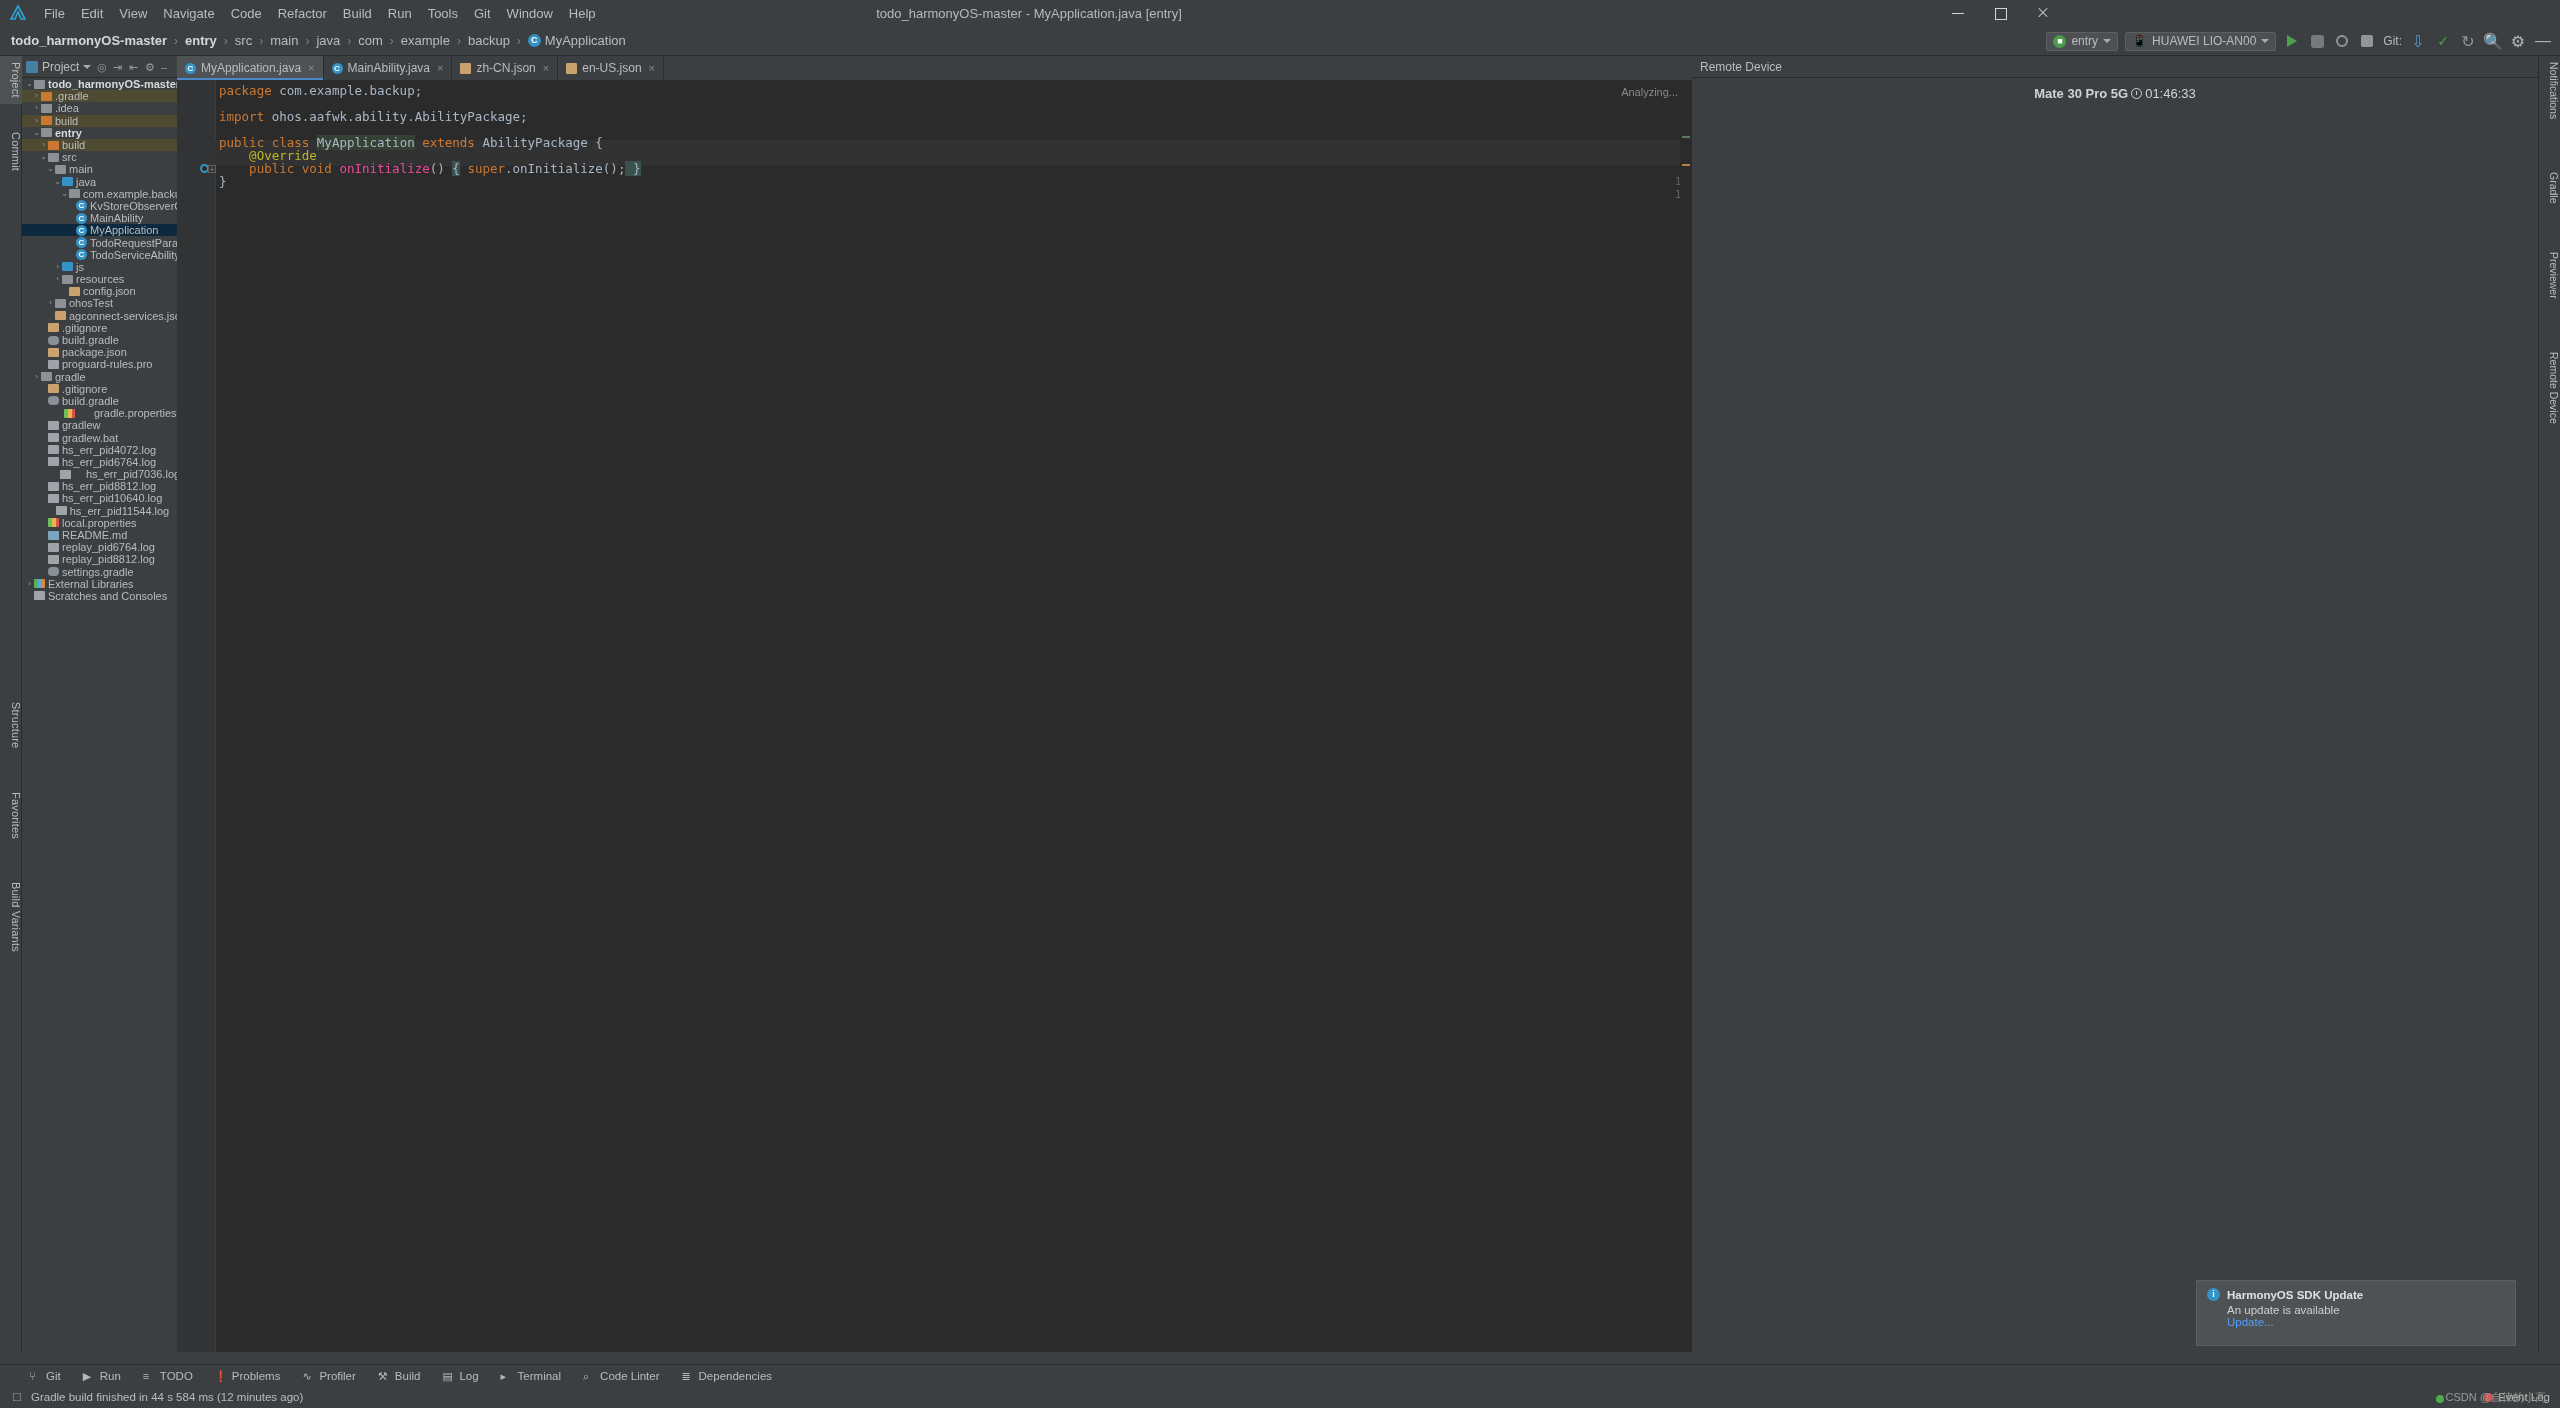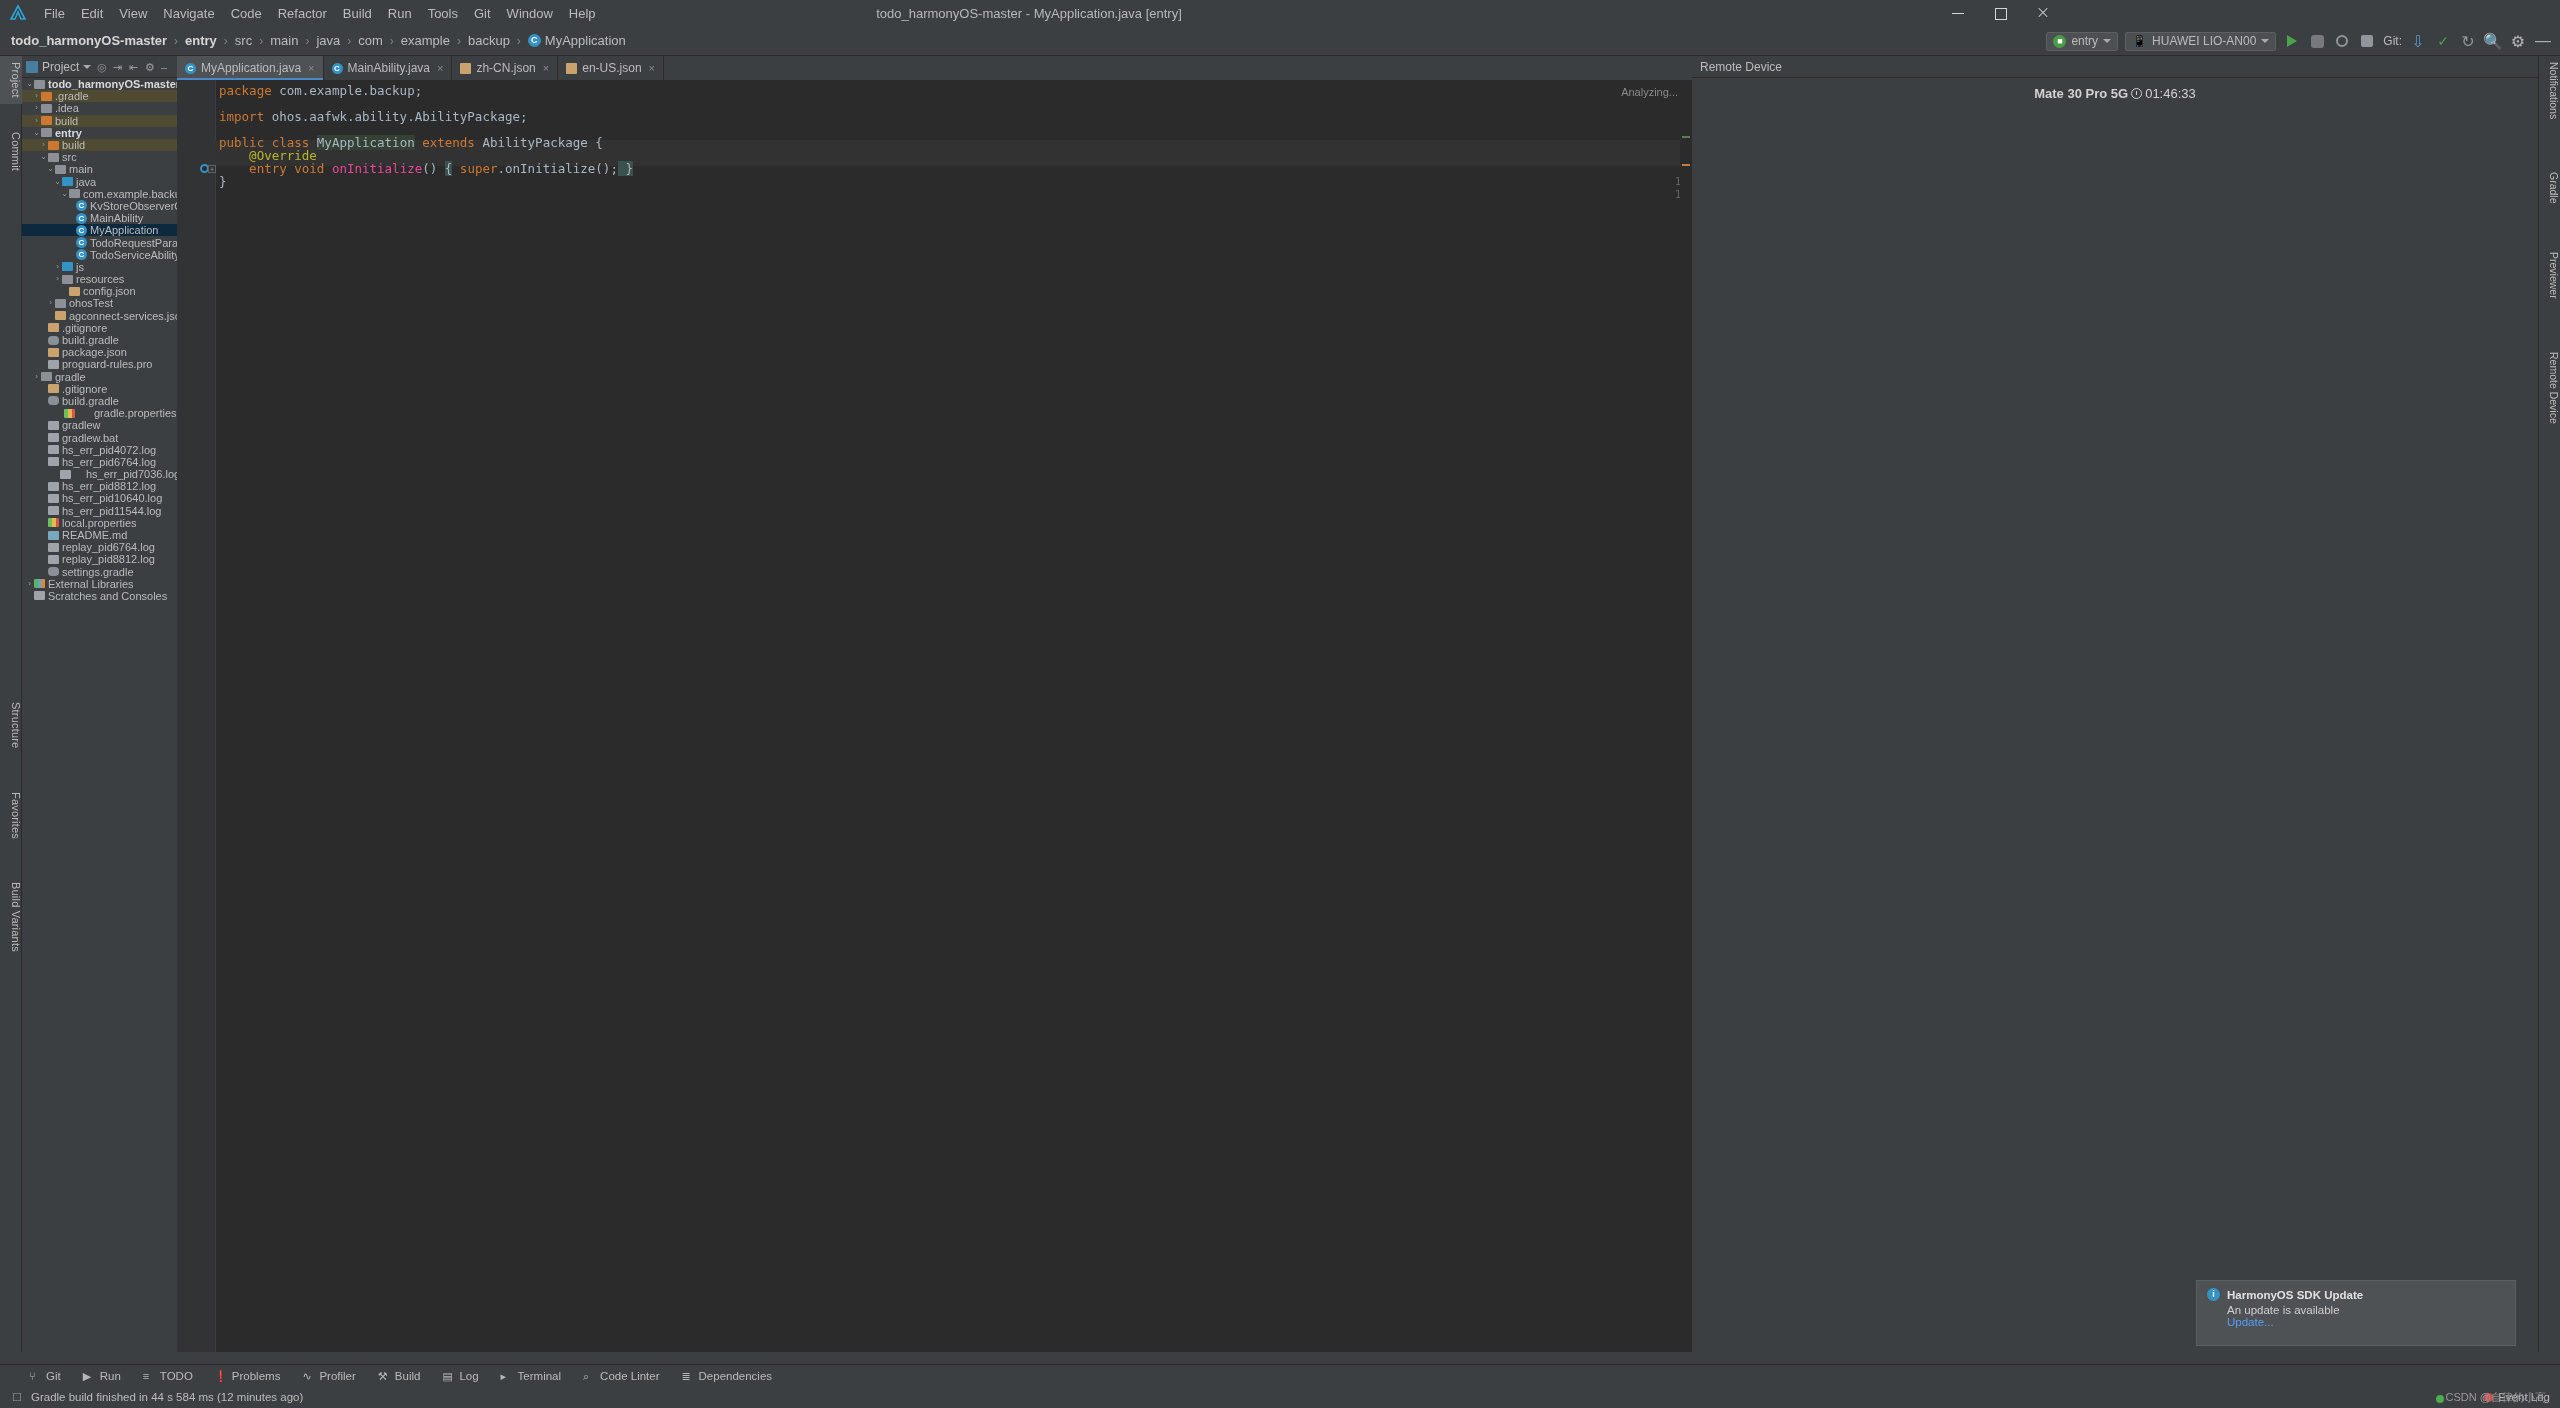--- a/index.html
+++ b/index.html
@@ -432,21 +432,21 @@
       <div class="trow" style="padding-left: 17px;">
         <span class="tarrow"></span>
         <span class="ticon f-doc"></span>
         <span class="tlabel">hs_err_pid8812.log</span>
       </div>
       <div class="trow" style="padding-left: 17px;">
         <span class="tarrow"></span>
         <span class="ticon f-doc"></span>
         <span class="tlabel">hs_err_pid10640.log</span>
       </div>
-      <div class="trow" style="padding-left: 17px;">
+      <div class="trow" style="padding-left: 17px; justify-content: center;">
         <span class="tarrow"></span>
         <span class="ticon f-doc"></span>
         <span class="tlabel">hs_err_pid11544.log</span>
       </div>
       <div class="trow" style="padding-left: 17px;">
         <span class="tarrow"></span>
         <span class="ticon f-props"></span>
         <span class="tlabel">local.properties</span>
       </div>
       <div class="trow" style="padding-left: 17px;">
@@ -523,21 +523,21 @@
     <div class="gnum" style="top:95px;">10</div>
     <div class="gnum" style="top:108px;">11</div>
 
     <div class="breakp" style="top:84px;"></div>
     <div class="foldbox" style="top:85px;">+</div>
 
     <div class="cline" style="top:3px;"><span class="kw">package</span><span class="plain"> com.example.backup;</span></div>
     <div class="cline" style="top:29px;"><span class="kw">import</span><span class="plain"> ohos.aafwk.ability.AbilityPackage;</span></div>
     <div class="cline" style="top:55px;"><span class="kw">public class </span><span class="ident-hl">MyApplication</span><span class="plain"> </span><span class="kw">extends</span><span class="plain"> AbilityPackage {</span></div>
     <div class="cline" style="top:68px;"><span class="plain">    </span><span class="ann">@Override</span></div>
-    <div class="cline" style="top:81px;"><span class="plain">    </span><span class="kw">entry void </span><span class="plain" style="color:#ec4899;">onInitialize</span><span class="plain">() </span><span class="brace-hl">{</span><span class="plain"> </span><span class="kw">super</span><span class="plain">.onInitialize();</span><span class="brace-hl"> }</span></div>
+    <div class="cline" style="top:81px;"><span class="plain">    </span><span class="kw">public void </span><span class="plain" style="color:#ec4899;">onInitialize</span><span class="plain">() </span><span class="brace-hl">{</span><span class="plain"> </span><span class="kw">super</span><span class="plain">.onInitialize();</span><span class="brace-hl"> }</span></div>
     <div class="cline" style="top:94px;"><span class="plain">}</span></div>
 
     <div class="escroll">
       <div class="etick" style="top:56px;background:#5a7a5a;"></div>
       <div class="etick" style="top:84px;background:#c08040;"></div>
     </div>
   </div>
 </div>
 
 <div class="devpanel">

